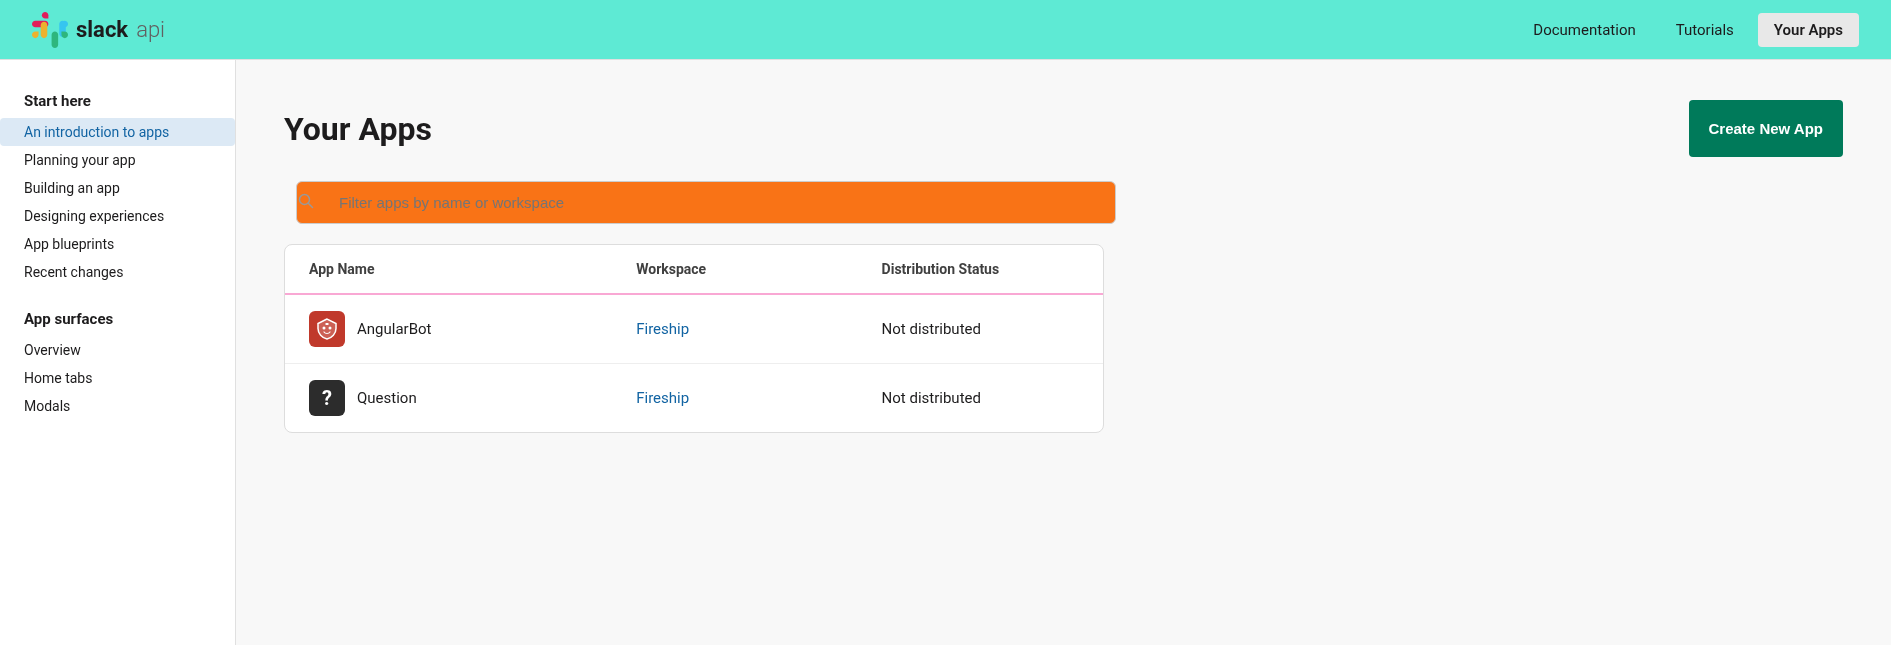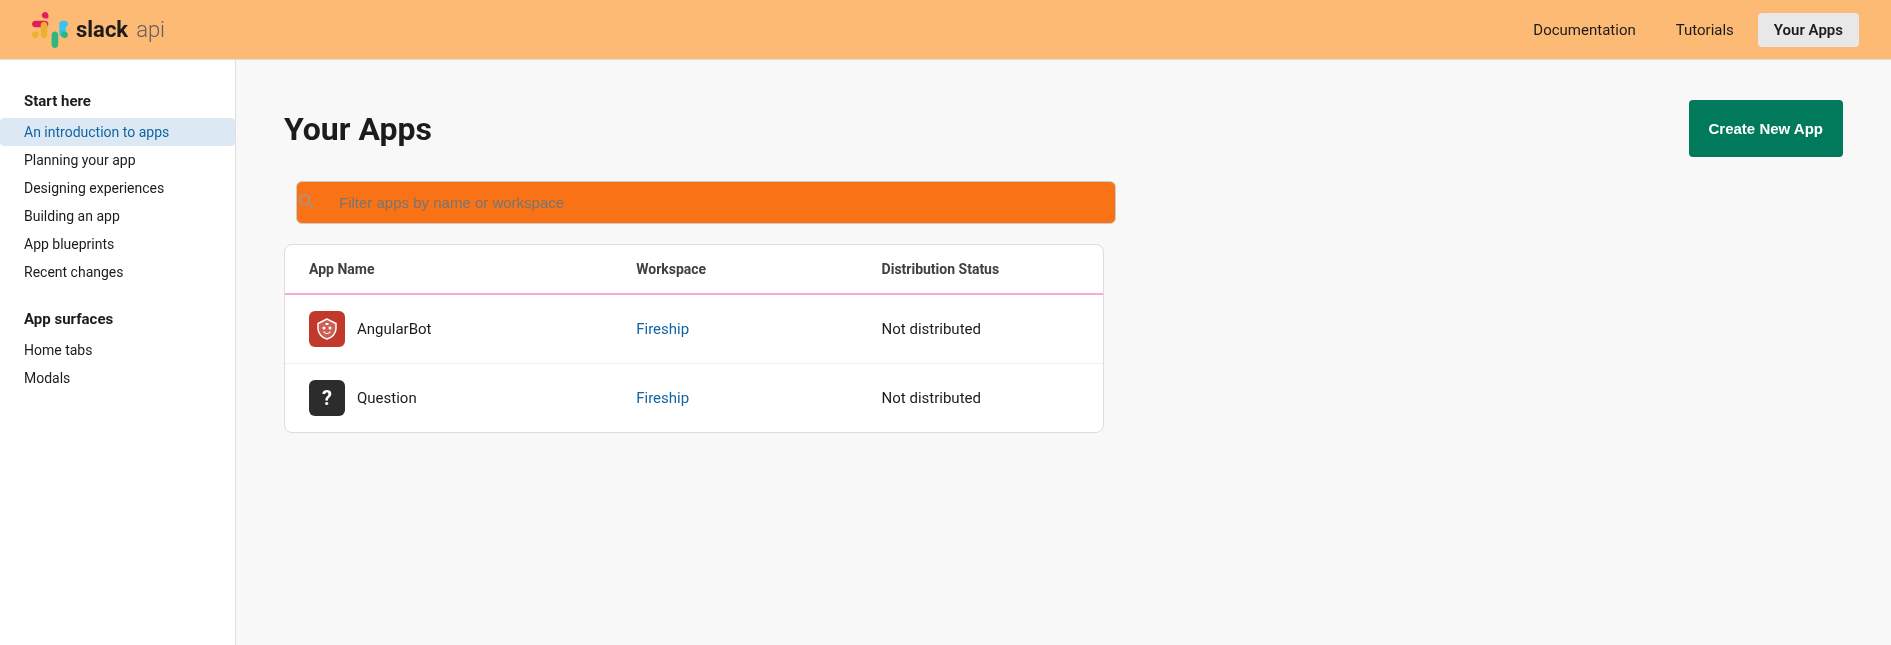--- a/index.html
+++ b/index.html
@@ -1,20 +1,20 @@
 <!DOCTYPE html>
 <html><head>
   <meta charset="utf-8">
   <style>
     * { box-sizing: border-box; margin: 0; padding: 0; }
     body { font-family: -apple-system, BlinkMacSystemFont, 'Segoe UI', Roboto, sans-serif; background: #f8f8f8; color: #1d1c1d; font-size: 15px; }
 
     
     .header {
-      background: #fdba74;
+      background: #5eead4;
       border-bottom: 1px solid #e0e0e0;
       display: flex;
       align-items: center;
       justify-content: space-between;
       padding: 0 32px;
       height: 60px;
       position: sticky;
       top: 0;
       z-index: 100;
     }
@@ -236,27 +236,28 @@
   </nav>
 </header>
 
 <div class="layout">
 
   <aside class="sidebar">
     <div class="sidebar-section">
       <div class="sidebar-section-title">Start here</div>
       <a class="sidebar-item active">An introduction to apps</a>
       <a class="sidebar-item">Planning your app</a>
+      <a class="sidebar-item">Building an app</a>
       <a class="sidebar-item">Designing experiences</a>
-      <a class="sidebar-item">Building an app</a>
       <a class="sidebar-item">App blueprints</a>
       <a class="sidebar-item">Recent changes</a>
     </div>
     <div class="sidebar-section">
       <div class="sidebar-section-title">App surfaces</div>
+      <a class="sidebar-item">Overview</a>
       <a class="sidebar-item">Home tabs</a>
       <a class="sidebar-item">Modals</a>
     </div>
   </aside>
 
   <main class="main">
     <div class="main-header">
       <h1 class="page-title">Your Apps</h1>
       <button class="create-btn">Create New App</button>
     </div>

